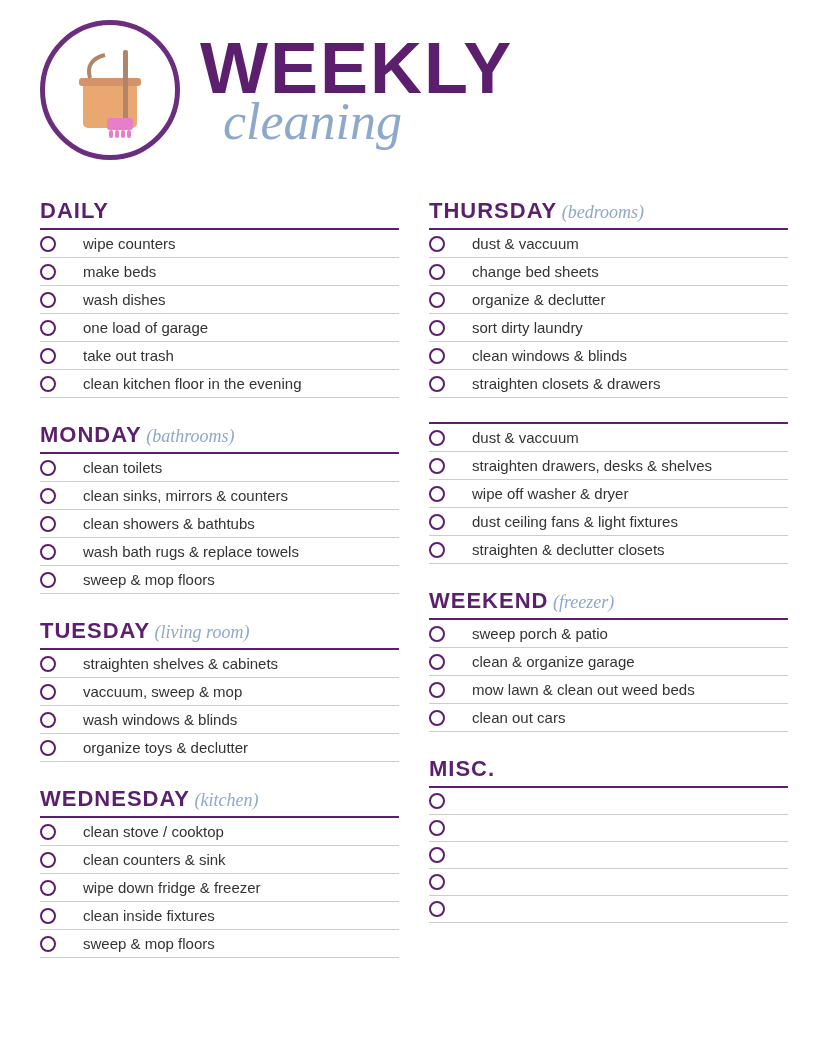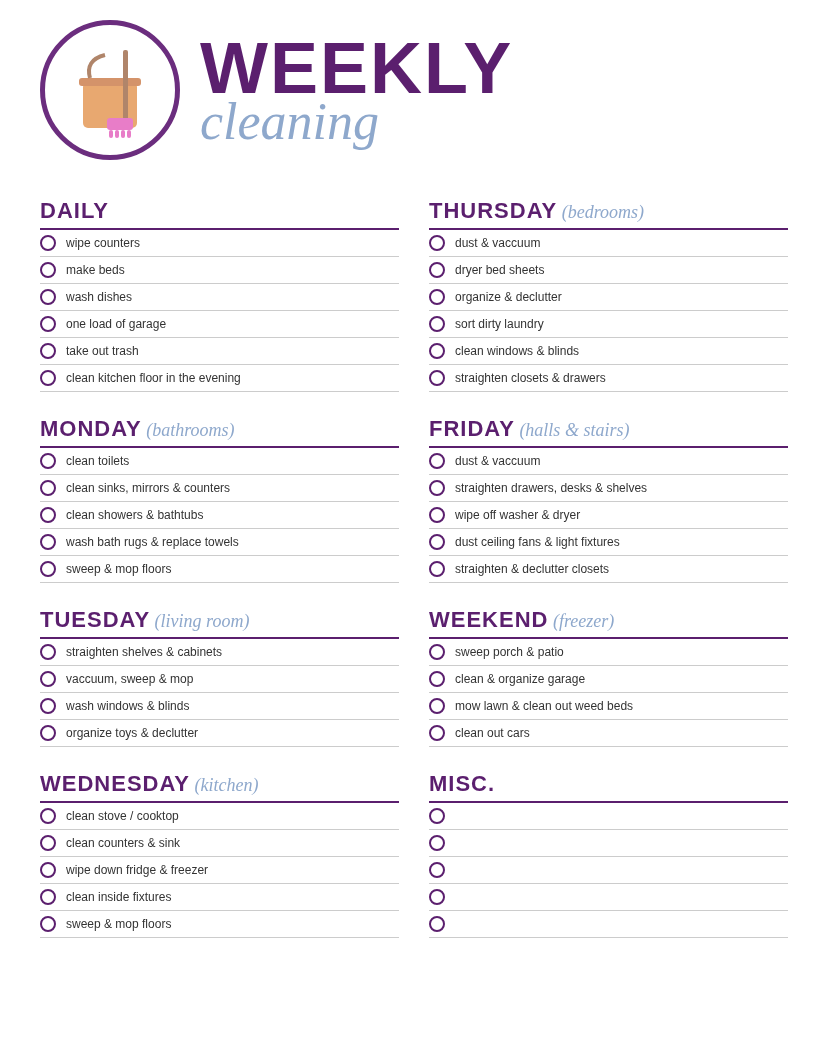--- a/index.html
+++ b/index.html
@@ -52,20 +52,21 @@
     }
 
     .title-cleaning {
       font-size: 52px;
       color: #8ea8cc;
       font-family: 'Georgia', serif;
       font-style: italic;
       font-weight: normal;
       margin-top: -8px;
       display: block;
+      margin-left: 23px;
     }
 
     
     .content {
       display: grid;
       grid-template-columns: 1fr 1fr;
       gap: 0 30px;
     }
 
     .section {
@@ -96,22 +97,23 @@
     .checklist {
       list-style: none;
       border-top: 2px solid #5b1f6e;
     }
 
     .checklist li {
       display: flex;
       align-items: center;
       padding: 5px 0;
       border-bottom: 1px solid #ccc;
-      font-size: 12px;
+      font-size: 15px;
       color: #333;
+      gap: 17px;
     }
 
     .checklist li .circle {
       width: 16px;
       height: 16px;
       border-radius: 50%;
       border: 2px solid #5b1f6e;
       margin-right: 10px;
       flex-shrink: 0;
       display: inline-block;
@@ -262,42 +264,41 @@
   <div id="right-col">
       <div class="section">
         <div class="section-title">THURSDAY<span class="sub"> (bedrooms)</span></div>
         <ul class="checklist">
           <li>
             <span class="circle"></span>
             <span>dust &amp; vaccuum</span>
           </li>
           <li>
             <span class="circle"></span>
-            <span>dryer bed sheets</span>
+            <span>change bed sheets</span>
           </li>
           <li>
             <span class="circle"></span>
             <span>organize &amp; declutter</span>
           </li>
           <li>
             <span class="circle"></span>
             <span>sort dirty laundry</span>
           </li>
           <li>
             <span class="circle"></span>
             <span>clean windows &amp; blinds</span>
           </li>
           <li>
             <span class="circle"></span>
             <span>straighten closets &amp; drawers</span>
           </li>
         </ul>
       </div>
       <div class="section">
-        <div class="section-title">FRIDAY<span class="sub"> (halls &amp; stairs)</span></div>
         <ul class="checklist">
           <li>
             <span class="circle"></span>
             <span>dust &amp; vaccuum</span>
           </li>
           <li>
             <span class="circle"></span>
             <span>straighten drawers, desks &amp; shelves</span>
           </li>
           <li>

